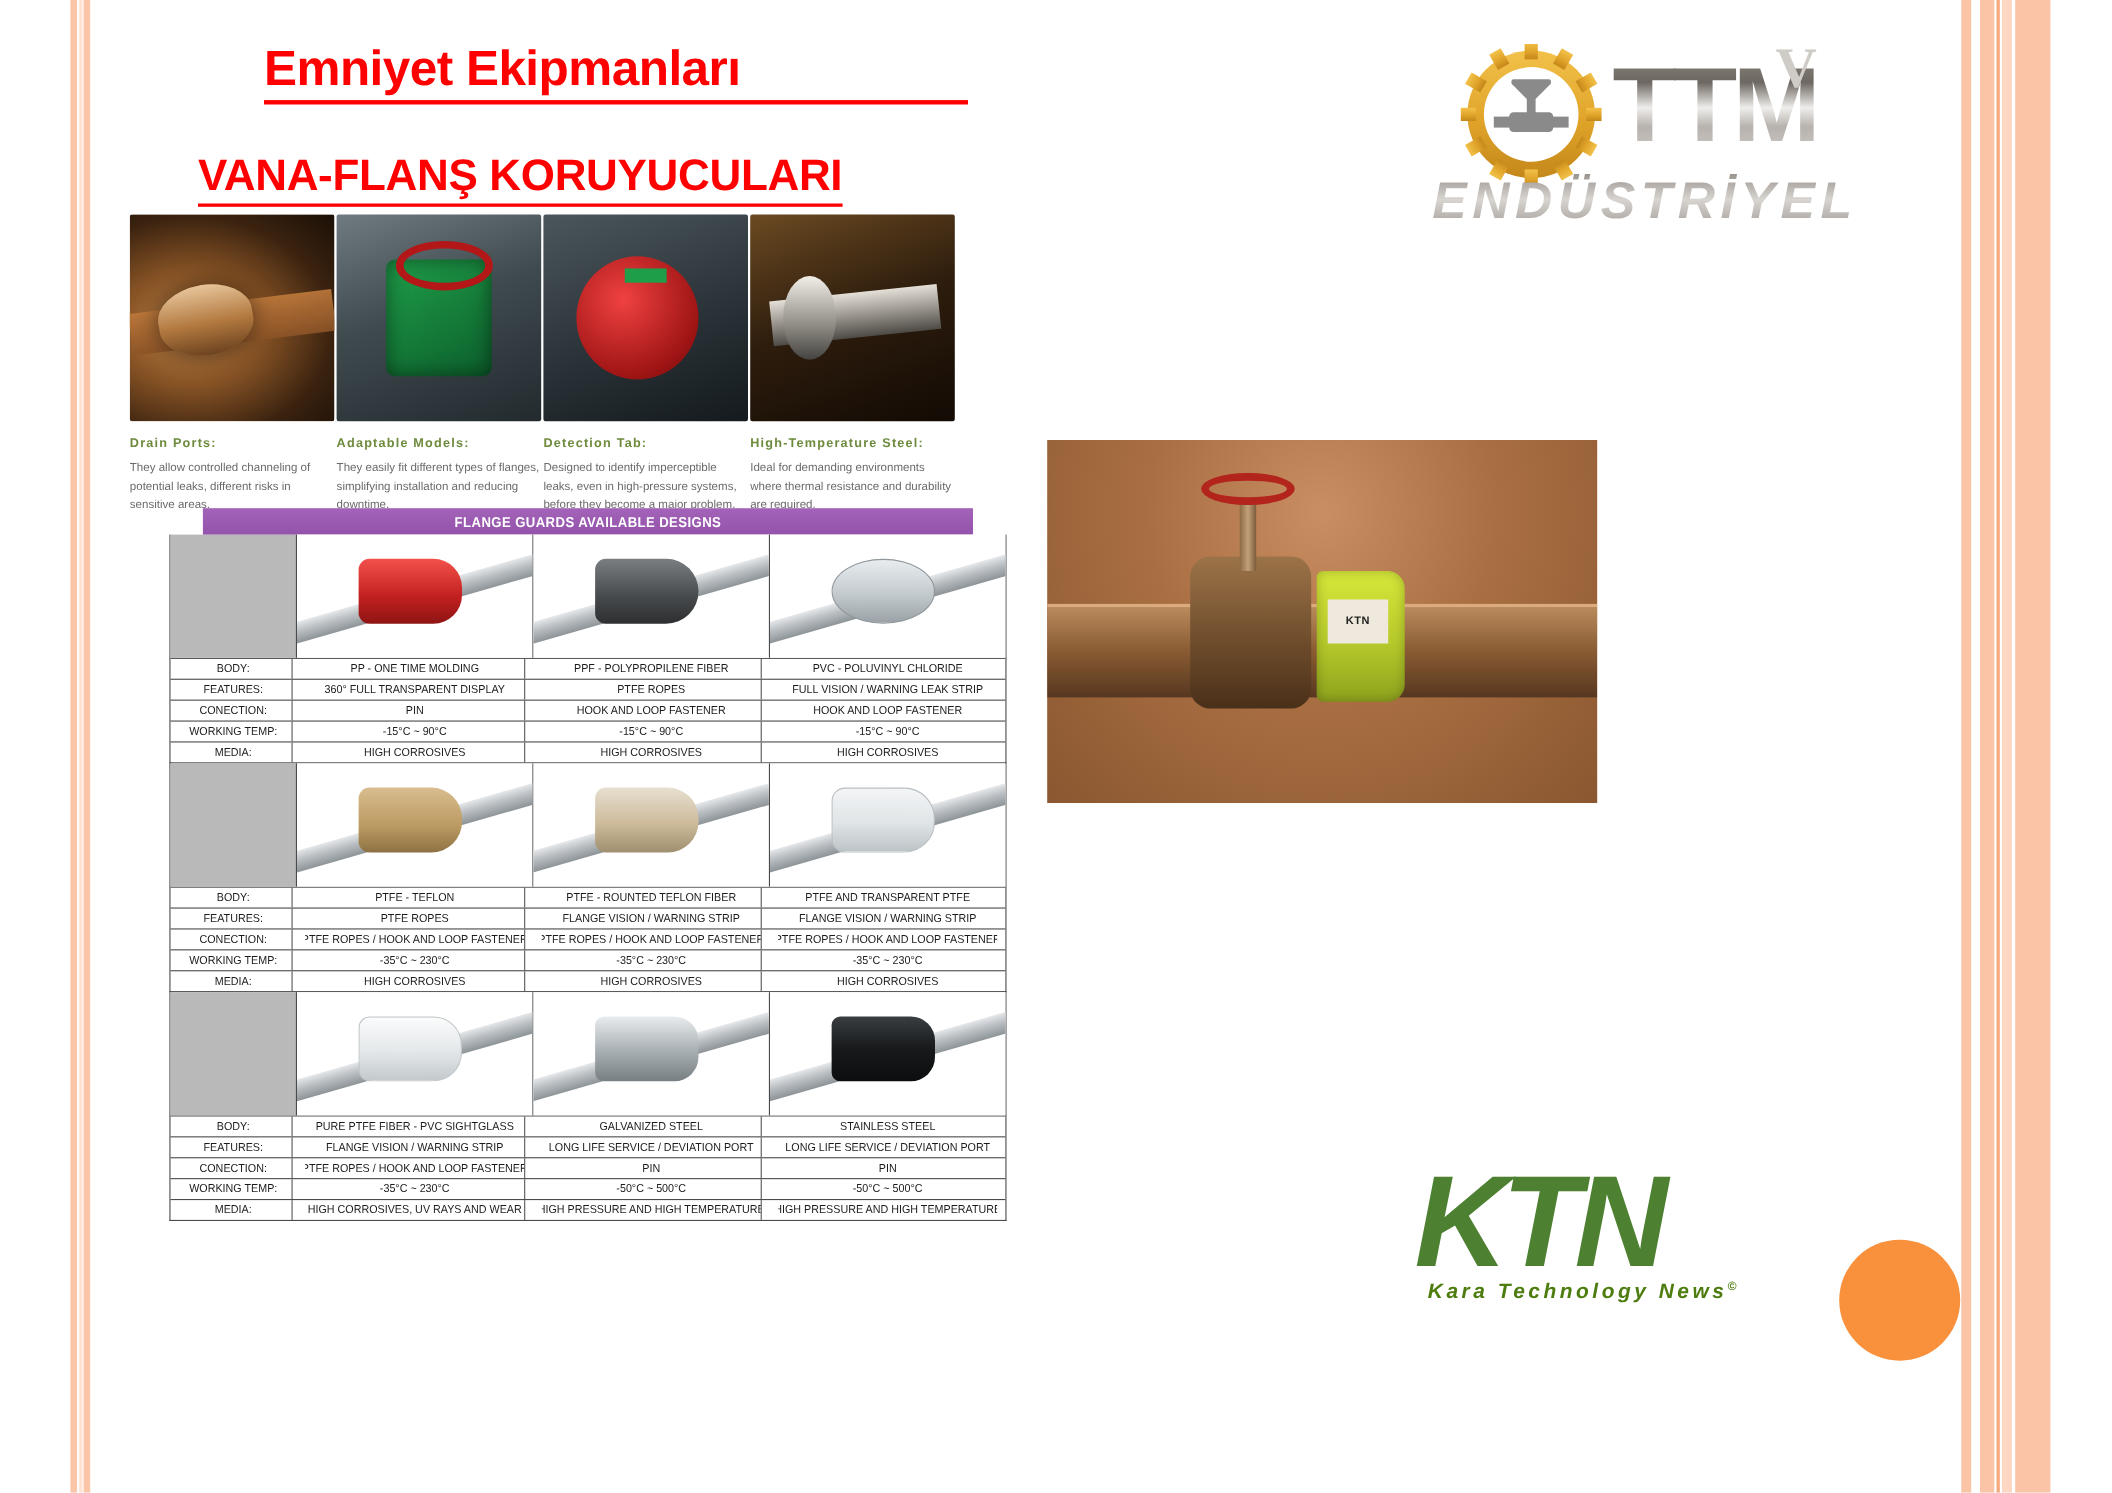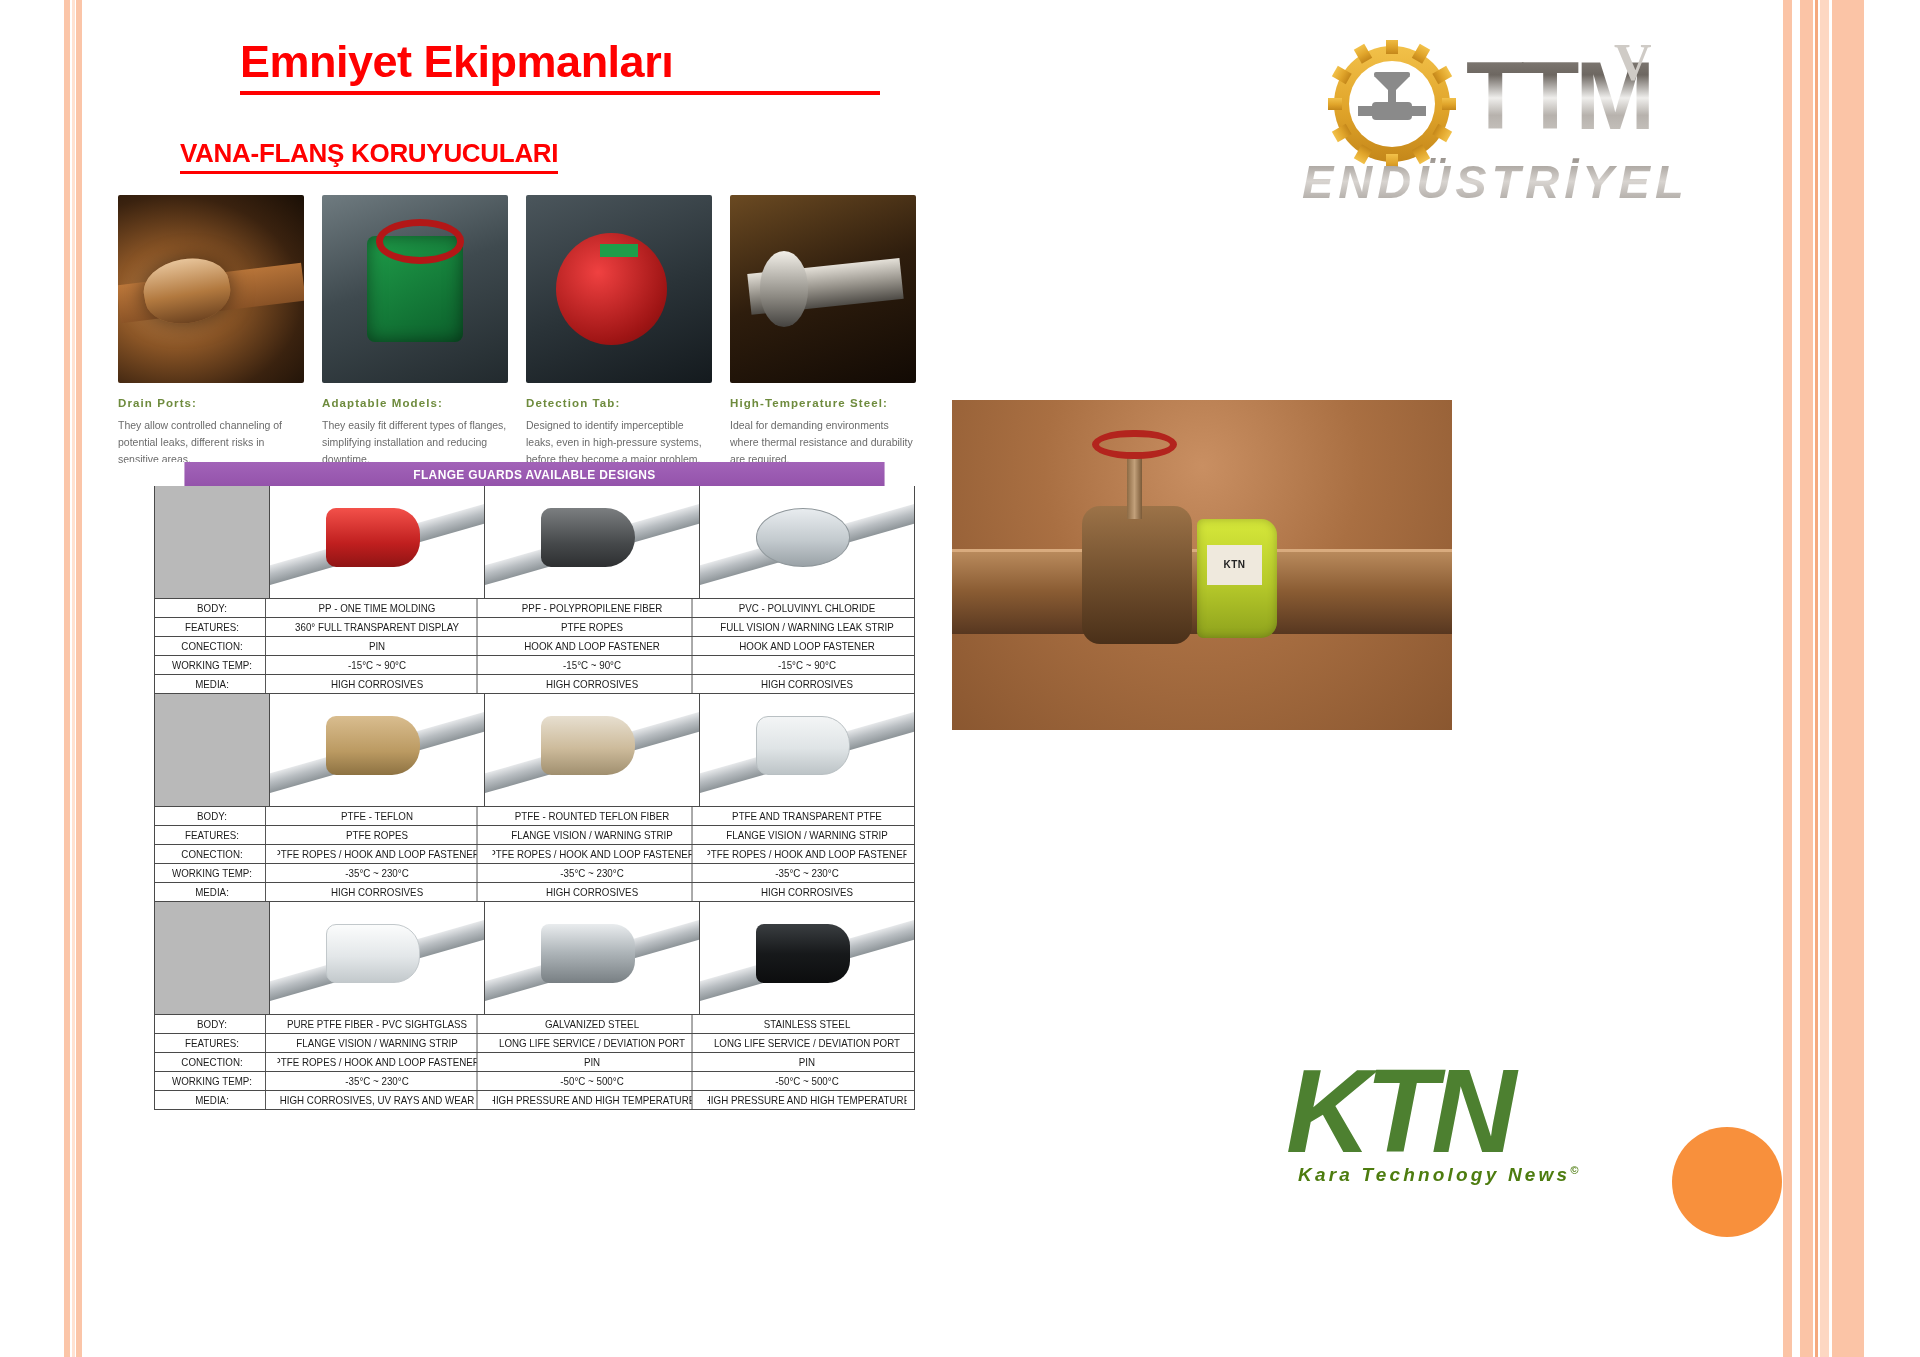--- a/index.html
+++ b/index.html
@@ -34,35 +34,35 @@
     font-weight: bold;
     color: #FF0000;
     letter-spacing: -0.5px;
     border-bottom: 4px solid #FF0000;
     padding-bottom: 6px;
     line-height: 1.05;
   }
   .sub-title {
     position: absolute;
     left: 180px; top: 138px;
-    font-size: 26px;
+    font-size: 40px;
     font-weight: bold;
     color: #FF0000;
     letter-spacing: -0.3px;
     border-bottom: 3px solid #FF0000;
     padding-bottom: 2px;
   }
 
   
   .features {
     position: absolute;
     left: 118px; top: 195px;
     width: 812px;
     display: flex;
-    gap: 18px;
+    gap: 2px;
   }
   .feature { width: 186px; }
   .feature-photo {
     width: 186px; height: 188px;
     border-radius: 2px;
     position: relative;
     overflow: hidden;
   }
   .feature-cap-title {
     margin-top: 14px;

